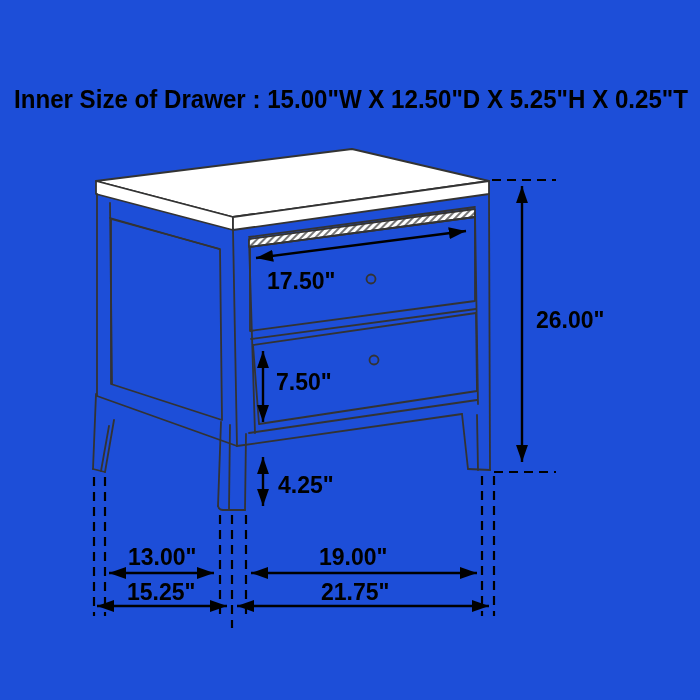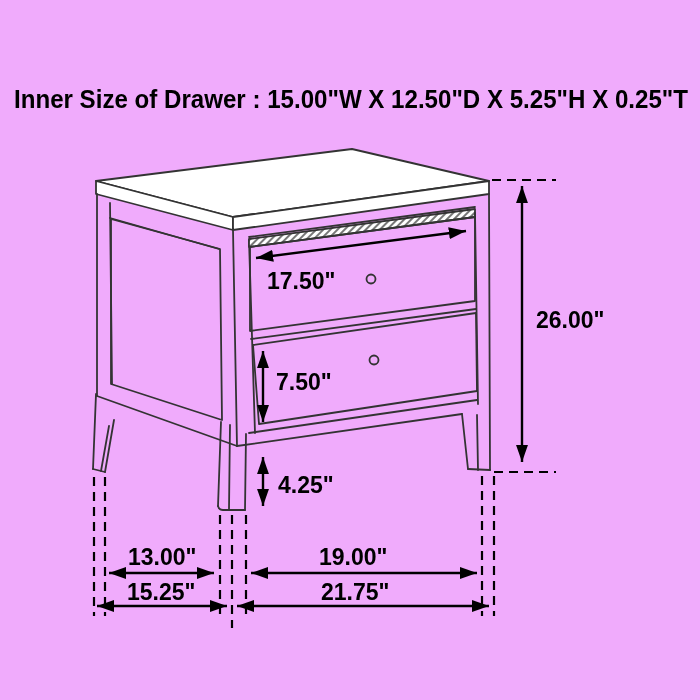--- a/index.html
+++ b/index.html
@@ -4,21 +4,21 @@
 <style>
   html, body {
     margin: 0;
     padding: 0;
     background: #ffffff;
   }
   .stage {
     position: relative;
     width: 700px;
     height: 700px;
-    background: #f0abfc;
+    background: #1d4ed8;
     overflow: hidden;
     font-family: "Liberation Sans", sans-serif;
   }
   svg text {
     font-family: "Liberation Sans", sans-serif;
     font-weight: bold;
     fill: #000000;
   }
 </style>
 </head>

